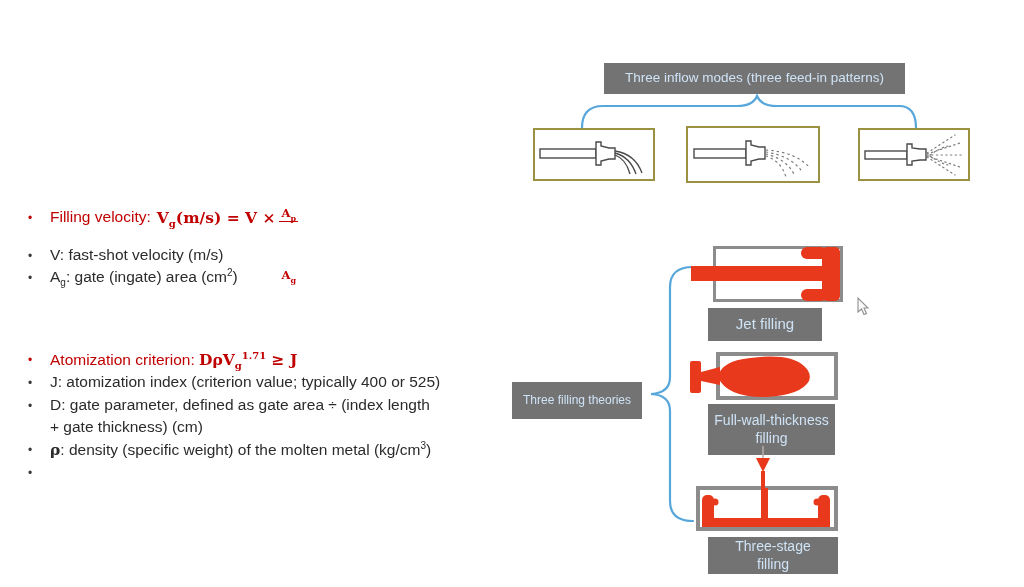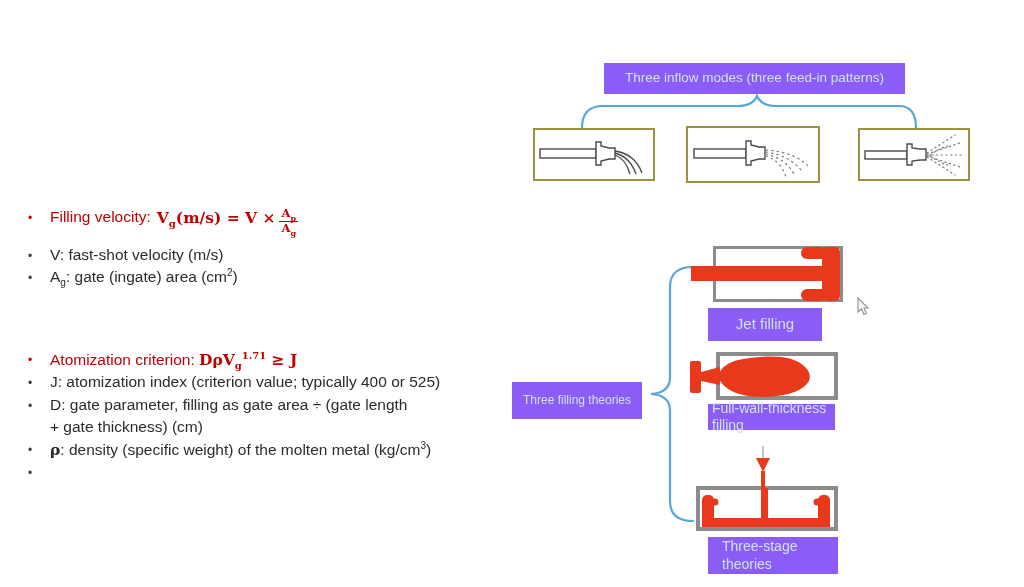--- a/index.html
+++ b/index.html
@@ -2,37 +2,37 @@
 <html><head>
 <meta charset="utf-8">
 <style>
   html,body{margin:0;padding:0;background:#e9e9e9;}
   #slide{
     position:relative;width:1024px;height:587px;background:#ffffff;
     font-family:"Liberation Sans",sans-serif;overflow:hidden;
   }
   
   .bluebox{
-    position:absolute;background:#8b5cf6;color:#cfe3f6;
-    display:flex;align-items:center;justify-content:center;text-align:left;
+    position:absolute;background:#737373;color:#cfe3f6;
+    display:flex;align-items:center;justify-content:center;text-align:center;
     line-height:1.25;
   }
   
   .grayframe{position:absolute;background:#ffffff;border:3px solid #8c8c8c;box-sizing:border-box;}
   .oliveframe{position:absolute;background:#ffffff;border:2px solid #9a9143;box-sizing:border-box;}
   svg{position:absolute;overflow:visible;}
   
   .row{position:absolute;left:28px;display:flex;align-items:flex-start;color:#2b2b2b;font-size:15.5px;white-space:nowrap;}
   .row .bul{width:22px;font-size:12px;padding-top:3px;color:#3a3a3a;flex:0 0 22px;}
   .row.red{color:#c00000;}
   .row.red .bul{color:#c00000;}
   .math{font-family:"DejaVu Serif",serif;font-weight:bold;}
   sub{font-size:10px;vertical-align:-4px;line-height:0;}
   sup{font-size:10px;vertical-align:6px;line-height:0;}
-  .frac{display:inline-flex;flex-direction:column;align-items:center;vertical-align:middle;margin-left:4px;line-height:1;}
+  .frac{display:inline-flex;flex-direction:column;align-items:center;vertical-align:middle;margin-left:4px;line-height:1;gap:47px;}
   .frac .num{font-size:11.5px;border-bottom:1.6px solid #c00000;padding:0 2px 1px 2px;}
   .frac .den{font-size:11.5px;padding-top:1px;}
   .indent{padding-left:22px;}
 </style>
 </head>
 <body>
 
 <div id="slide">
 
   <div class="bluebox" style="left:604px;top:63px;width:301px;height:31px;font-size:13.5px;">
@@ -115,21 +115,21 @@
     </span>
   </div>
 
   <div class="row" style="top:373px;">
     <span class="bul">•</span>
     <span>J: atomization index (criterion value; typically 400 or 525)</span>
   </div>
 
   <div class="row" style="top:396px;">
     <span class="bul">•</span>
-    <span>D: gate parameter, filling as gate area ÷ (gate length</span>
+    <span>D: gate parameter, defined as gate area ÷ (index length</span>
   </div>
   <div class="row" style="top:418px;">
     <span class="indent">+ gate thickness) (cm)</span>
   </div>
 
   <div class="row" style="top:440px;">
     <span class="bul">•</span>
     <span>
       <span class="math">ρ</span><span>: density (specific weight) of the molten metal (kg/cm</span><sup>3</sup><span>)</span>
     </span>
@@ -161,21 +161,21 @@
   </div>
 
   <div class="grayframe" style="left:716px;top:352px;width:122px;height:48px;border-width:4px;"></div>
   <svg style="left:688px;top:350px;z-index:2;" width="152" height="54" viewBox="0 0 152 54">
     <g fill="#e8391d">
       <rect x="2" y="11" width="11" height="32" rx="2"></rect>
       <polygon points="13,22 32,17 32,35 13,31"></polygon>
       <path d="M30,27 Q33,11 62,8 Q102,3 116,16 Q124,23 121,31 Q113,45 79,47 Q39,48 30,27 Z"></path>
     </g>
   </svg>
-  <div class="bluebox" style="left:708px;top:404px;width:127px;height:26px;font-size:14px;padding:0 4px;box-sizing:border-box;">
+  <div class="bluebox" style="left:708px;top:404px;width:127px;height:51px;font-size:14px;padding:0 4px;box-sizing:border-box;">
     <span>Full-wall-thickness filling</span>
   </div>
 
   <svg style="left:754px;top:444px;z-index:2;" width="20" height="44" viewBox="0 0 20 44">
     <line x1="9" y1="2" x2="9" y2="14" stroke="#b8aeac" stroke-width="1.5"></line>
     <polygon points="2,14 16,14 9,28" fill="#e8391d"></polygon>
     <rect x="7" y="27" width="4" height="17" fill="#e8391d"></rect>
   </svg>
 
   <div class="grayframe" style="left:696px;top:486px;width:142px;height:45px;border-width:4px;"></div>
@@ -183,20 +183,20 @@
     <g fill="#e8391d">
       <rect x="67" y="20" width="7" height="39"></rect>
       <rect x="8" y="50" width="128" height="9"></rect>
       <rect x="8" y="27" width="12" height="30" rx="5"></rect>
       <circle cx="21" cy="34" r="3.5"></circle>
       <rect x="124" y="27" width="12" height="30" rx="5"></rect>
       <circle cx="123" cy="34" r="3.5"></circle>
     </g>
   </svg>
   <div class="bluebox" style="left:708px;top:537px;width:130px;height:37px;font-size:14px;padding:0 14px;box-sizing:border-box;">
-    <span>Three-stage theories</span>
+    <span>Three-stage filling</span>
   </div>
 
   <svg style="left:855px;top:297px;z-index:3;" width="16" height="20" viewBox="0 0 16 20">
     <path d="M3,1 L3,15 L6.5,12 L9,17.5 L11.5,16.5 L9,11 L13,11 Z" fill="#fafafa" stroke="#8f8f8f" stroke-width="1.1"></path>
   </svg>
 
 </div>
 
 </body></html>

